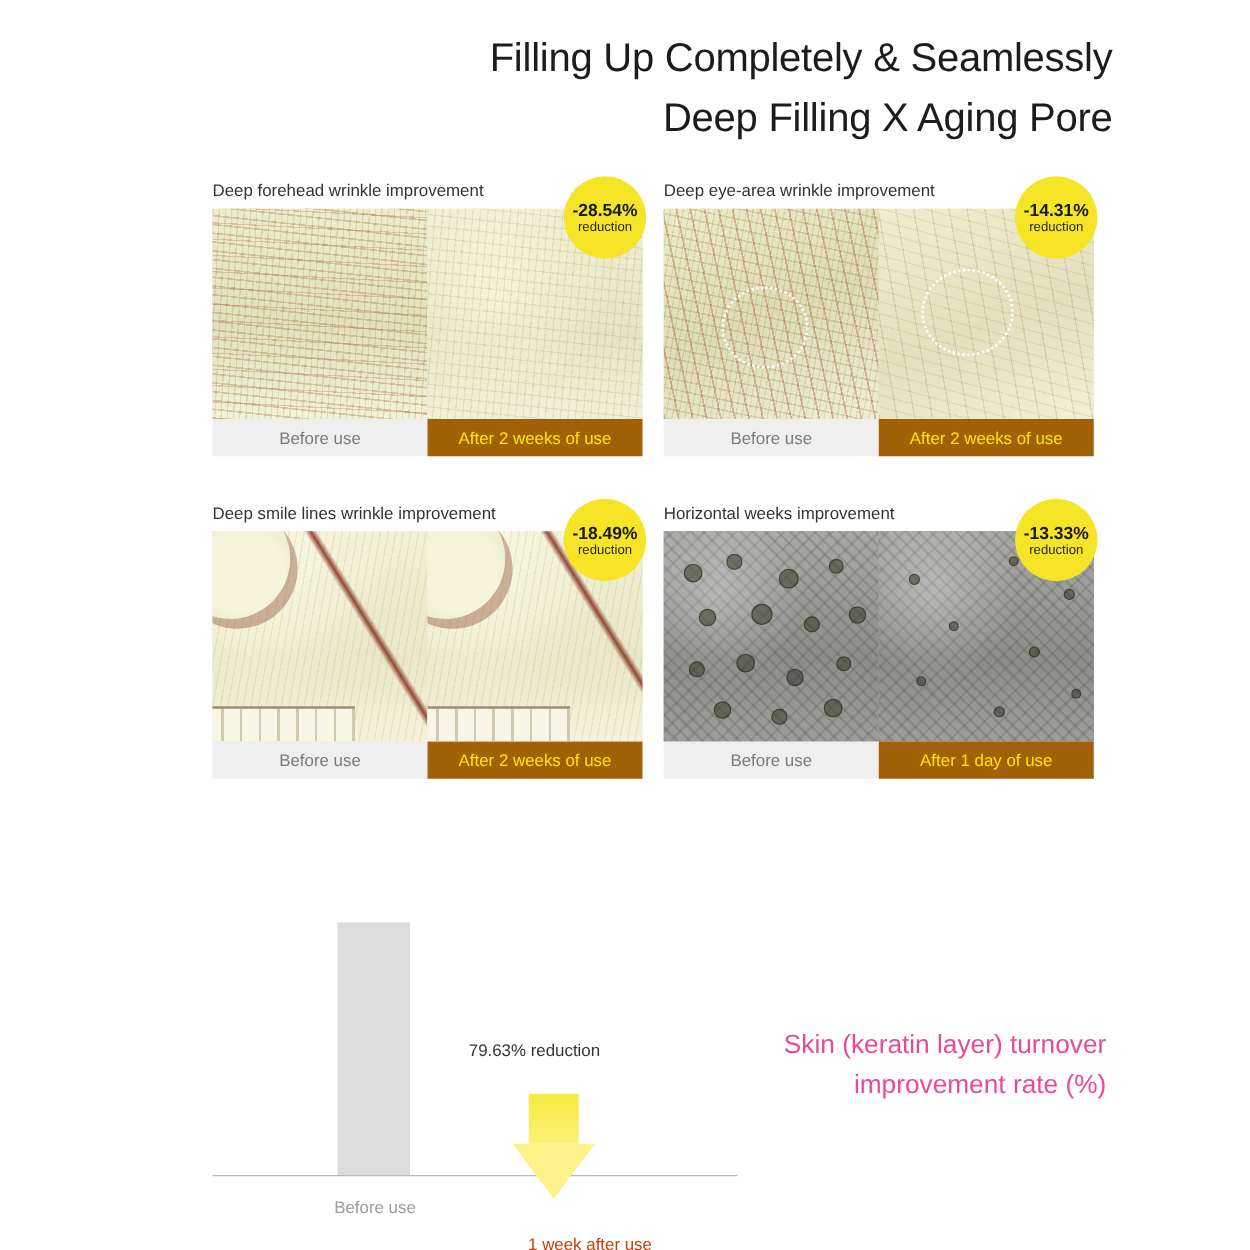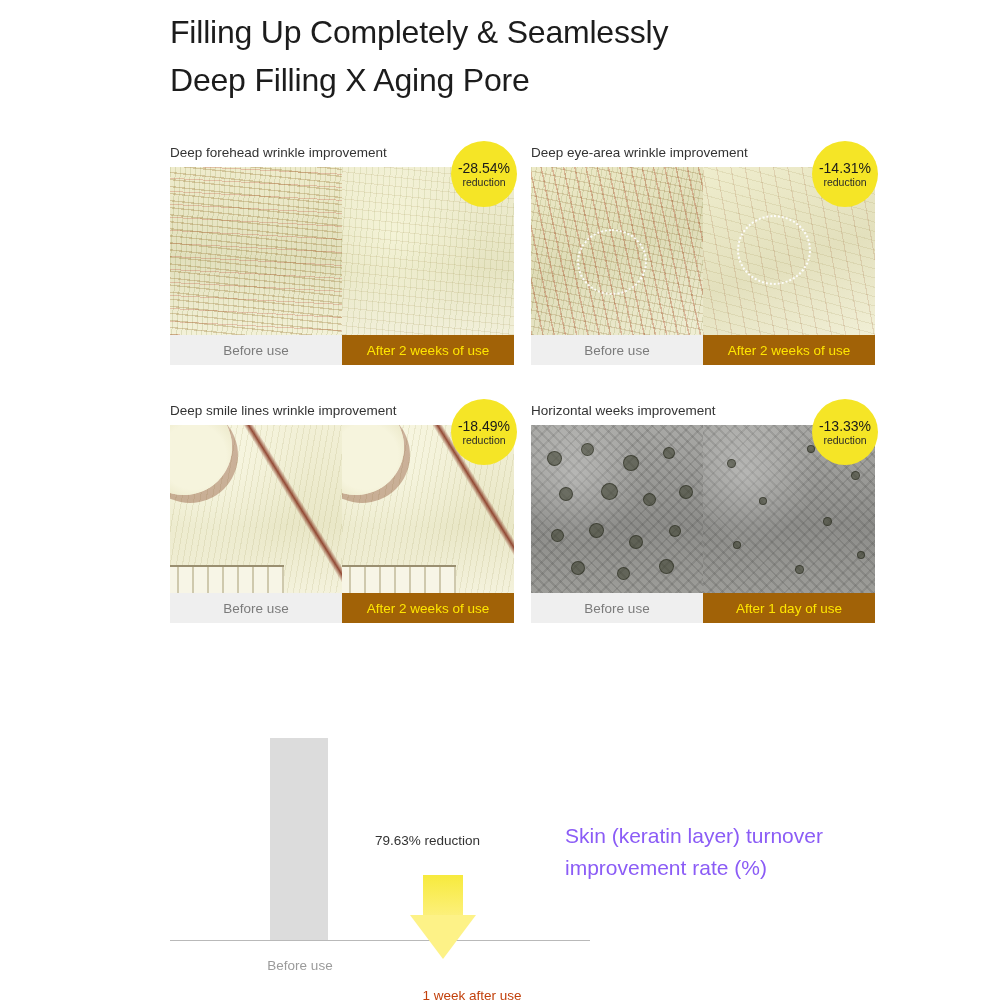--- a/index.html
+++ b/index.html
@@ -13,22 +13,23 @@
     font-family: "Liberation Sans", sans-serif;
     color: #1a1a1a;
     position: relative;
     overflow: hidden;
   }
 
   
   .heading {
     position: absolute;
     left: 170px;
-    top: 8px;
+    top: 22px;
     width: 720px;
+    text-align: right;
   }
   .heading .line {
     font-size: 32px;
     line-height: 48px;
     font-weight: 400;
     letter-spacing: -0.2px;
     color: #1c1c1c;
     white-space: nowrap;
   }
 
@@ -184,21 +185,21 @@
     border-radius: 50%;
     background: #f5e526;
     display: flex;
     flex-direction: column;
     align-items: center;
     justify-content: center;
     z-index: 5;
   }
   .badge .pct {
     font-size: 14px;
-    font-weight: 400;
+    font-weight: 700;
     color: #1a1a1a;
     line-height: 16px;
   }
   .badge .sub {
     font-size: 10.5px;
     color: #2a2a2a;
     line-height: 13px;
   }
 
   
@@ -275,24 +276,24 @@
     text-align: center;
     font-size: 13.5px;
     color: #c2410c;
     margin-top: 30px;
   }
   .chart-caption {
     position: absolute;
     left: 395px;
     top: 90px;
     width: 320px;
-    text-align: left;
+    text-align: right;
     font-size: 21px;
     line-height: 32px;
-    color: #8b5cf6;
+    color: #ec4899;
   }
 </style>
 </head>
 <body>
 
 <div class="heading">
   <div class="line">Filling Up Completely &amp; Seamlessly</div>
   <div class="line">Deep Filling X Aging Pore</div>
 </div>
 

